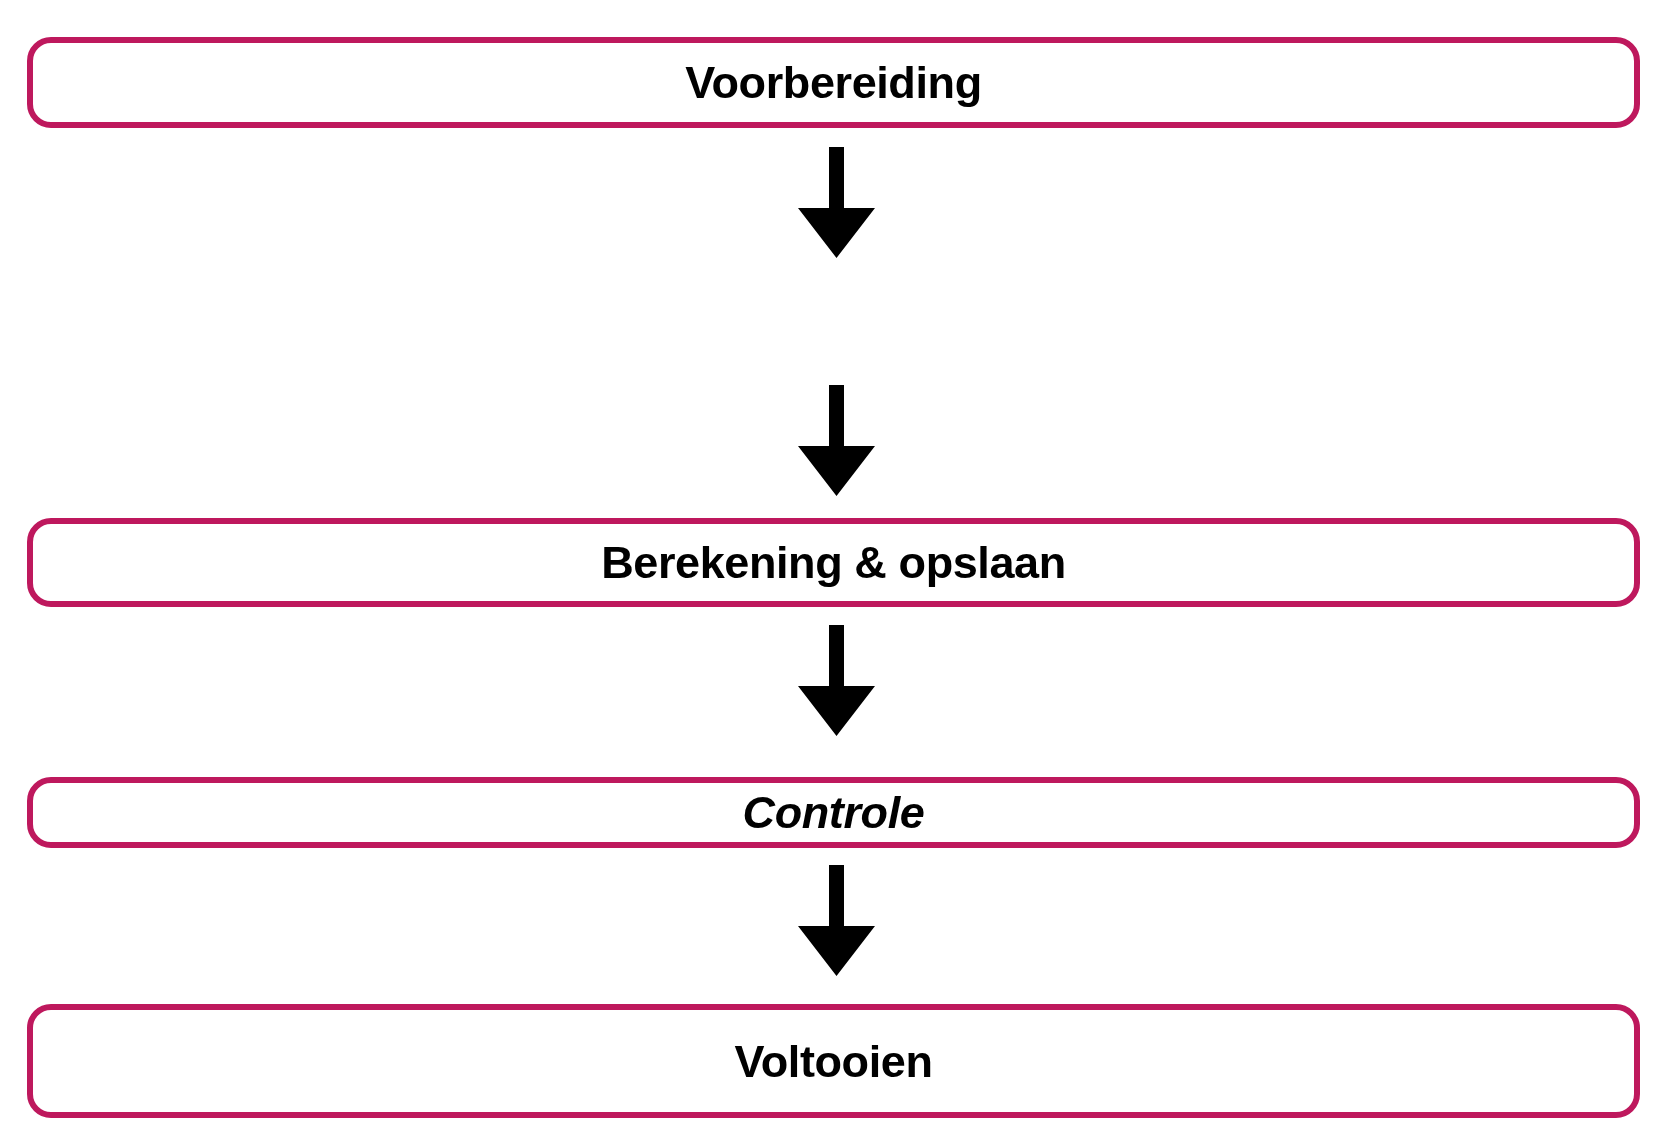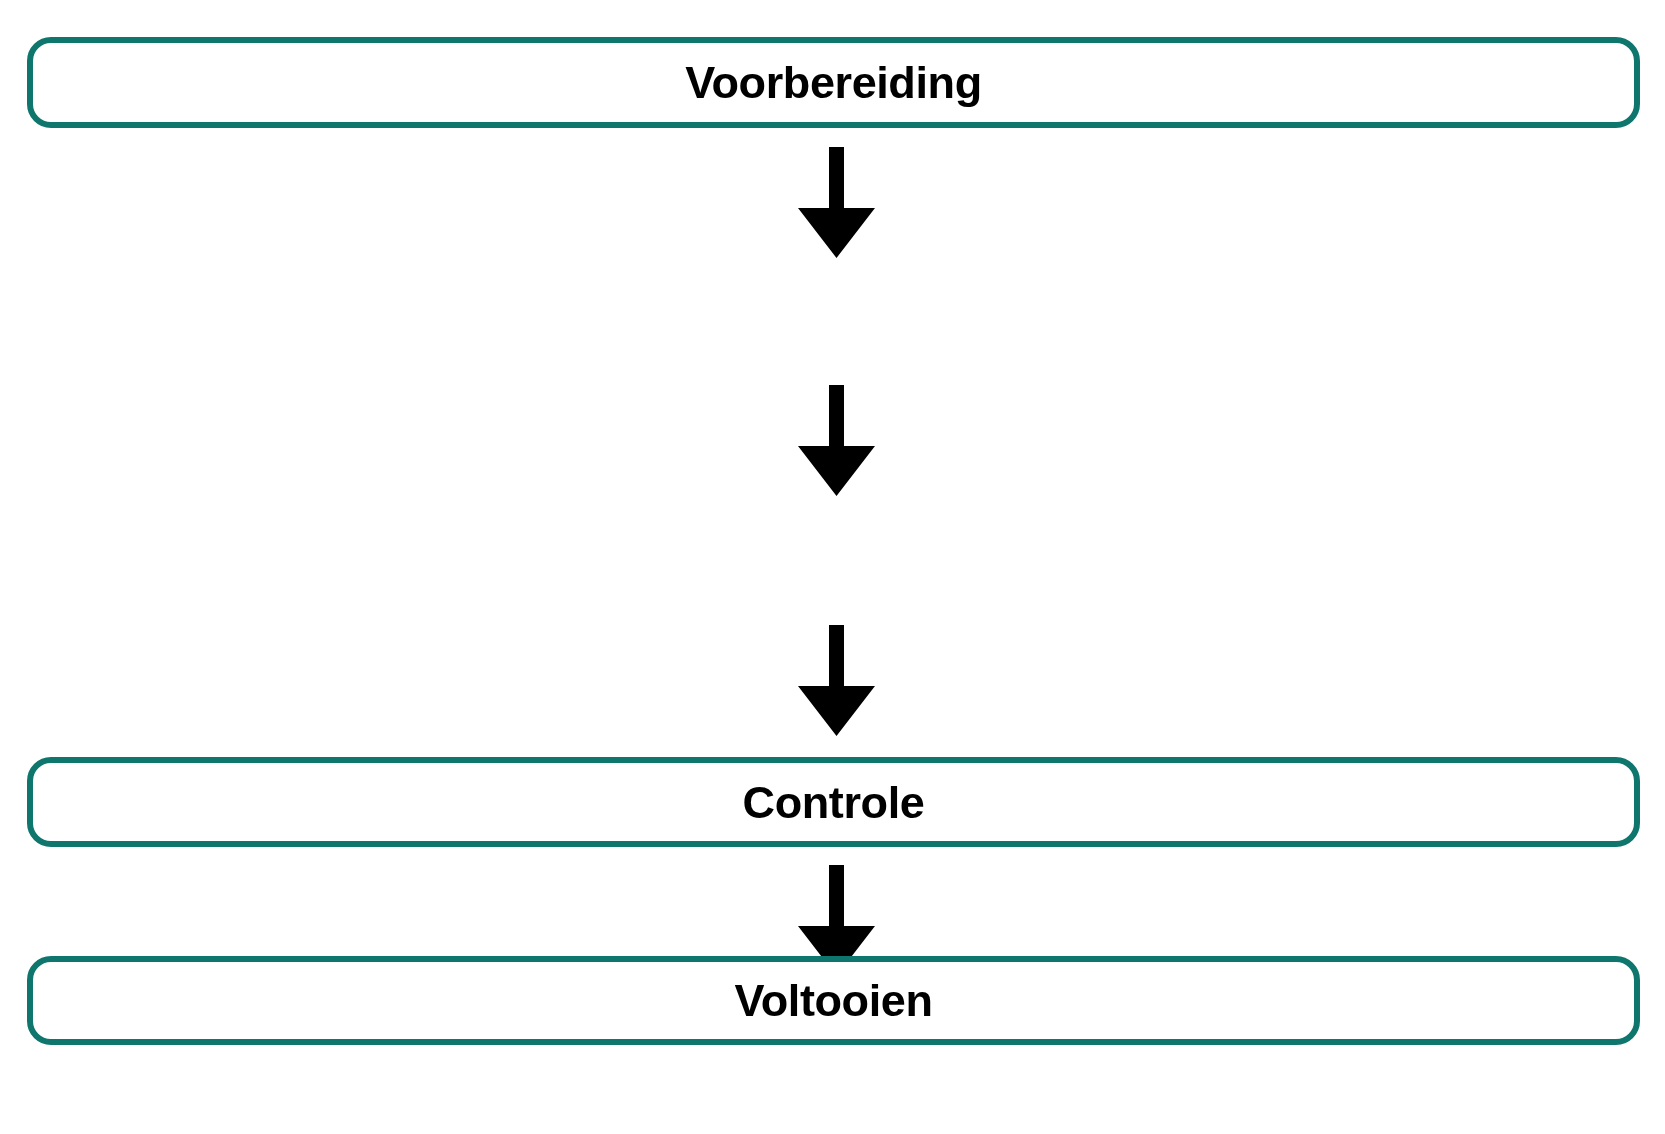--- a/index.html
+++ b/index.html
@@ -27,42 +27,42 @@
     display: flex;
     flex-direction: column;
     align-items: stretch;
   }
   .flow-node {
     position: absolute;
     left: 27px;
     width: 1613px;
     height: 91px;
     box-sizing: border-box;
-    border: 6px solid #0f766e;
+    border: 6px solid #be185d;
     border-radius: 24px;
     background: #ffffff;
     display: flex;
     align-items: center;
     justify-content: center;
   }
   .flow-node-label {
     font-family: "Liberation Sans", "DejaVu Sans", sans-serif;
     font-size: 45px;
     font-weight: bold;
     line-height: 1;
     color: #000000;
     letter-spacing: -0.4px;
     white-space: nowrap;
     text-align: center;
   }
   .node-1 { top: 37px; }
   .node-2 { top: 272px; height: 93px; }
   .node-3 { top: 518px; height: 89px; }
-  .node-4 { top: 757px; height: 90px; }
-  .node-5 { top: 956px; height: 89px; }
+  .node-4 { top: 777px; height: 71px; font-style: italic; }
+  .node-5 { top: 1004px; height: 114px; }
 
   .flow-arrow {
     position: absolute;
     left: 798px;
     width: 77px;
     height: 111px;
   }
   .flow-arrow svg {
     display: block;
     width: 77px;
@@ -90,20 +90,23 @@
       </svg>
     </div>
 
 
     <div class="flow-arrow arrow-2">
       <svg viewBox="0 0 77 111" xmlns="http://www.w3.org/2000/svg" aria-hidden="true">
         <path d="M31 0 H46 V61 H77 L38.5 111 L0 61 H31 Z" fill="#000000"></path>
       </svg>
     </div>
 
+    <div class="flow-node node-3">
+      <span class="flow-node-label">Berekening &amp; opslaan</span>
+    </div>
 
     <div class="flow-arrow arrow-3">
       <svg viewBox="0 0 77 111" xmlns="http://www.w3.org/2000/svg" aria-hidden="true">
         <path d="M31 0 H46 V61 H77 L38.5 111 L0 61 H31 Z" fill="#000000"></path>
       </svg>
     </div>
 
     <div class="flow-node node-4">
       <span class="flow-node-label">Controle</span>
     </div>

